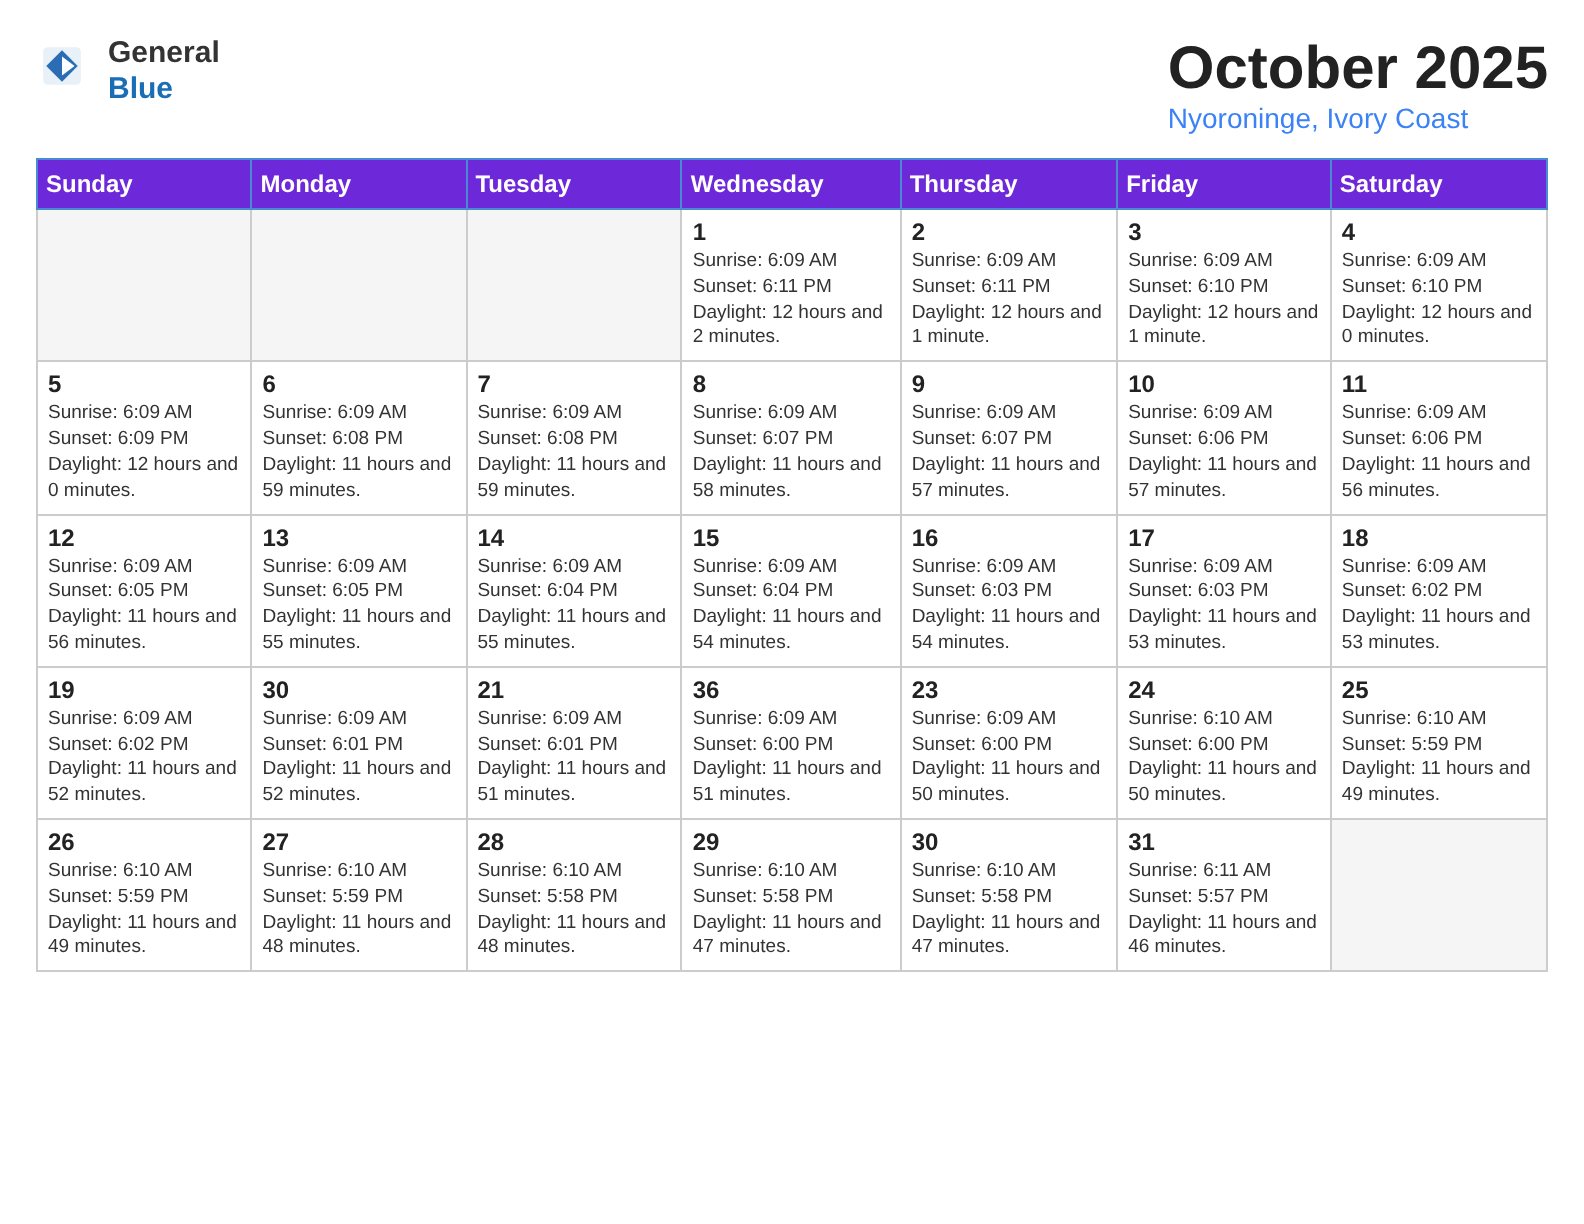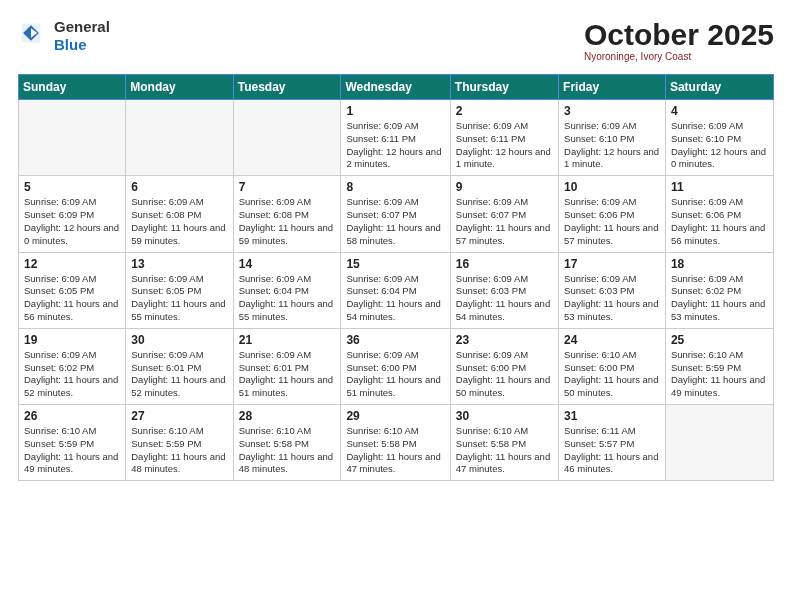--- a/index.html
+++ b/index.html
@@ -47,30 +47,30 @@
     }
     .title-block {
     }
     .month-title {
       font-size: 30px;
       font-weight: bold;
       color: #222;
       line-height: 1.1;
     }
     .location-title {
-      font-size: 10px;
-      color: #7f1d1d;
+      font-size: 14px;
+      color: #3b82f6;
     }
     .calendar {
       width: 100%;
       border-collapse: collapse;
       border: 1px solid #ccc;
     }
     .calendar th {
-      background: #0f766e;
+      background: #6d28d9;
       color: #fff;
       font-size: 12px;
       font-weight: bold;
       padding: 5px 4px;
       text-align: left;
       border: 1px solid #4a8ad5;
     }
     .calendar td {
       vertical-align: top;
       border: 1px solid #ccc;

